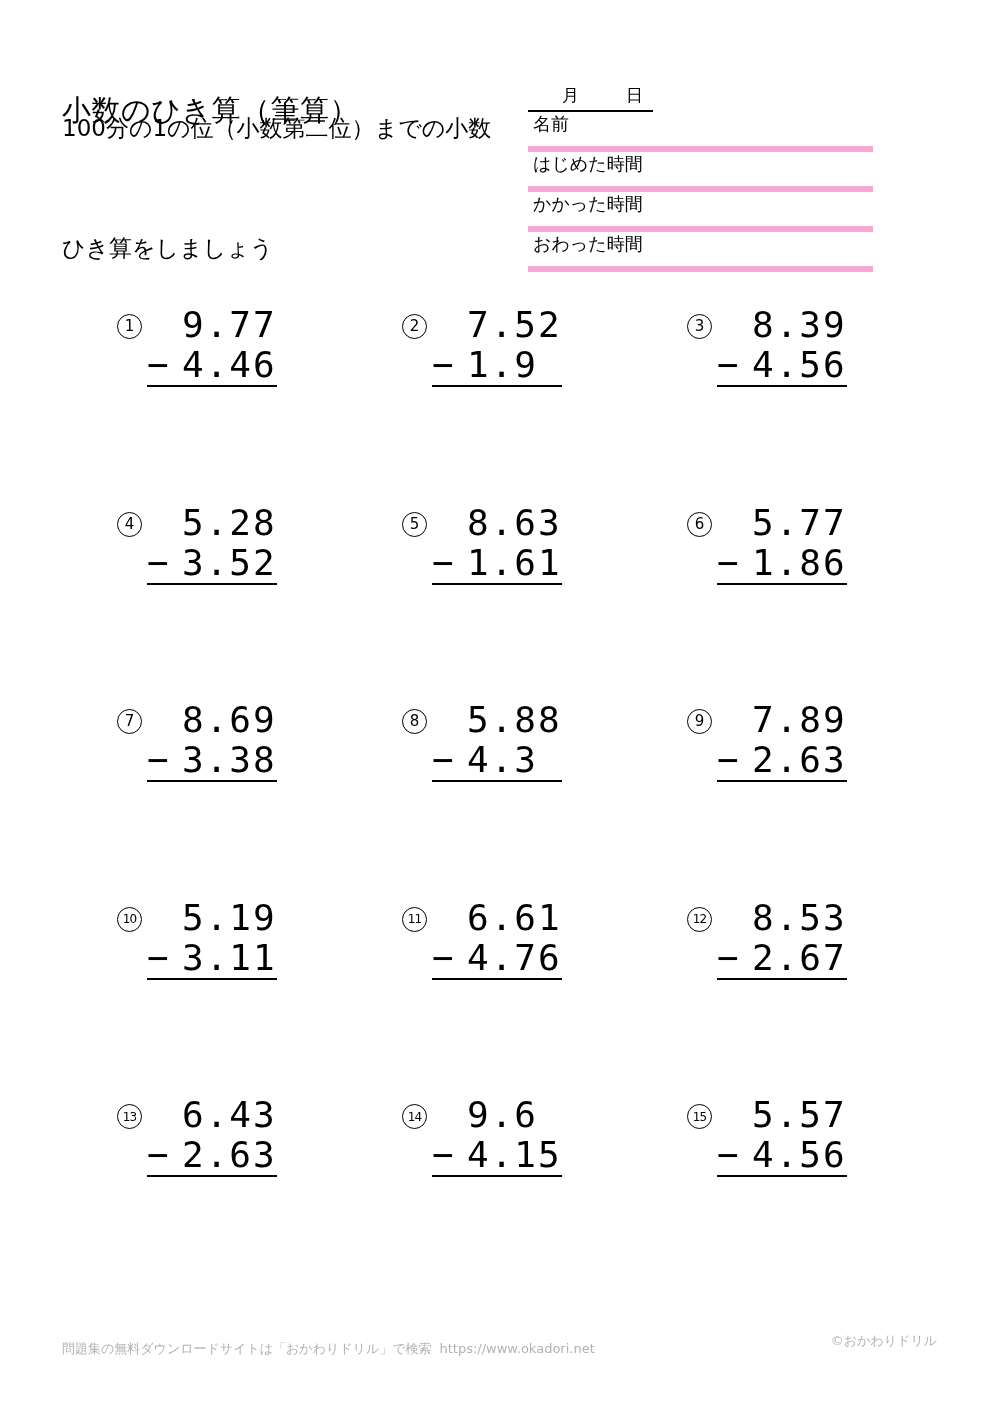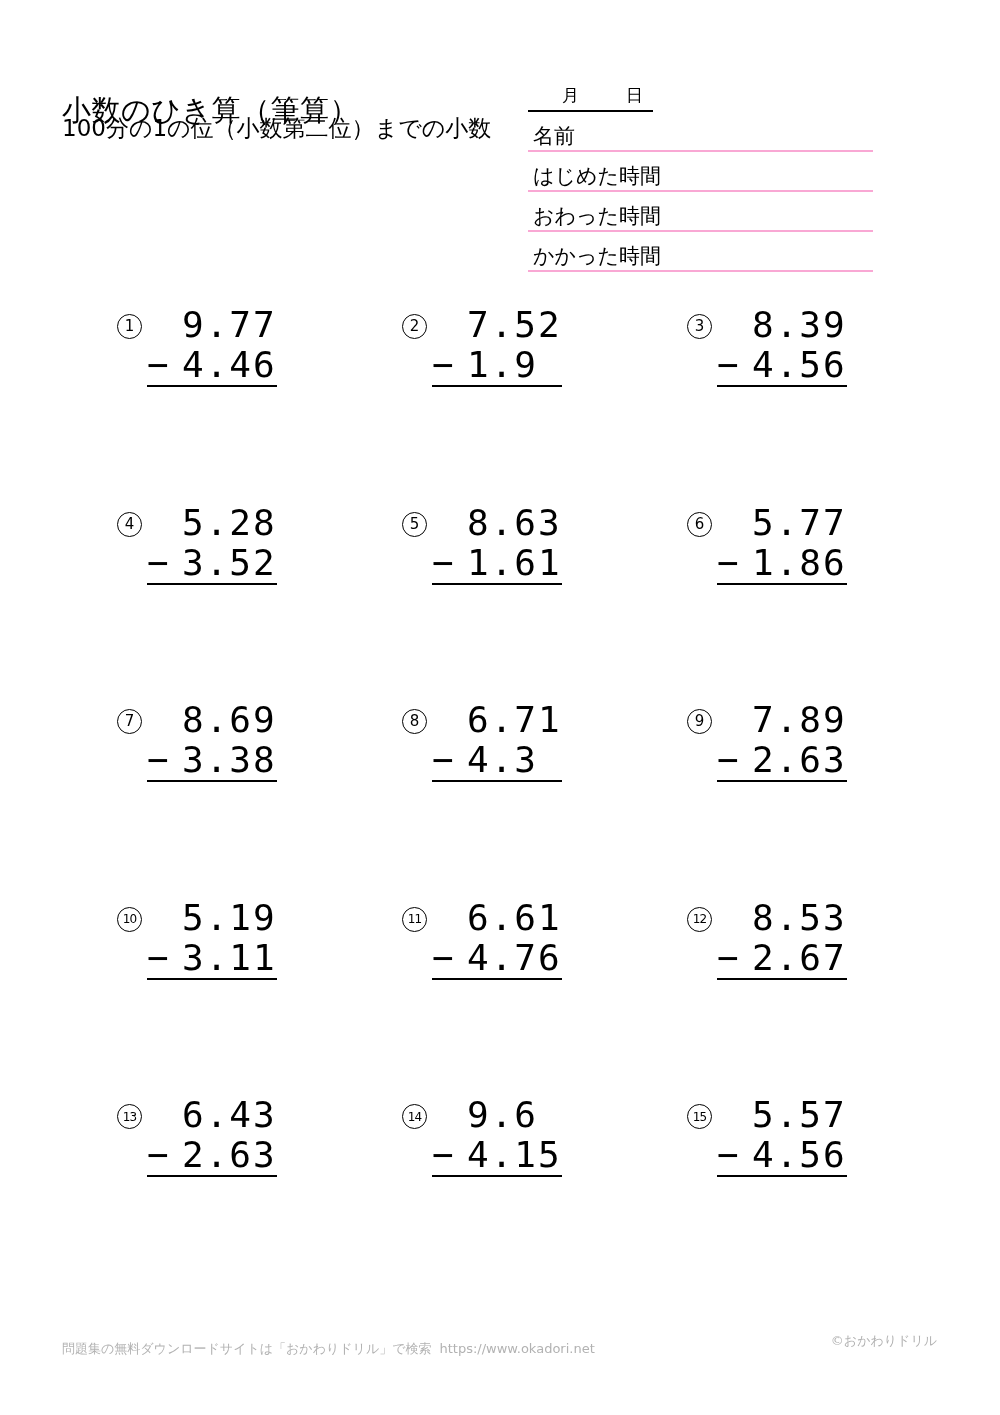--- a/index.html
+++ b/index.html
@@ -29,24 +29,24 @@
   .info-form { position:absolute; left:528px; top:84px; width:345px; }
   .date-row {
     width:125px; height:28px; box-sizing:border-box;
     border-bottom:2px solid #000;
     padding-left:34px;
     display:flex; gap:47px;
     font-size:17px; align-items:flex-start;
   }
   .form-row {
     height:40px; box-sizing:border-box;
-    border-bottom:2px solid #f9a8d4;
-    display:flex; align-items:flex-end;
+    border-bottom:6px solid #f9a8d4;
+    display:flex; align-items:flex-start;
     padding-left:5px;
-    font-size:21px;
+    font-size:18px;
   }
   
   .problems {
     position:absolute; left:117px; top:305px;
     display:grid;
     grid-template-columns:repeat(3, 285px);
     grid-auto-rows:197.5px;
   }
   .problem { display:flex; align-items:flex-start; }
   .circle {
@@ -79,38 +79,39 @@
     font-size:13px; color:#b2b2b2; white-space:nowrap;margin-left:36px;
   }
 </style>
 </head>
 <body>
 
 <div class="page">
 
   <h1 class="title">小数のひき算（筆算）</h1>
   <div class="subtitle">100分の1の位（小数第二位）までの小数</div>
+  <div class="instruction">ひき算をしましょう</div>
 
   <div class="info-form">
     <div class="date-row">
       <span>月</span>
       <span>日</span>
     </div>
     <div class="form-row">
       <span>名前</span>
     </div>
     <div class="form-row">
       <span>はじめた時間</span>
     </div>
     <div class="form-row">
+      <span>かかった時間</span>
+    </div>
+    <div class="form-row">
       <span>おわった時間</span>
     </div>
-    <div class="form-row">
-      <span>かかった時間</span>
-    </div>
   </div>
 
   <div class="problems">
   <div class="problem">
     <span class="circle">1</span>
     <div class="calc">
       <div class="minuend-row">
         <span>9.77</span>
       </div>
       <div class="sub-row">
@@ -195,21 +196,21 @@
         <span class="minus">−</span>
         <span>3.38</span>
       </div>
     </div>
   </div>
 
   <div class="problem">
     <span class="circle">8</span>
     <div class="calc">
       <div class="minuend-row">
-        <span>6.71</span>
+        <span>5.88</span>
       </div>
       <div class="sub-row">
         <span class="minus">−</span>
         <span>4.3</span>
       </div>
     </div>
   </div>
 
   <div class="problem">
     <span class="circle">9</span>

